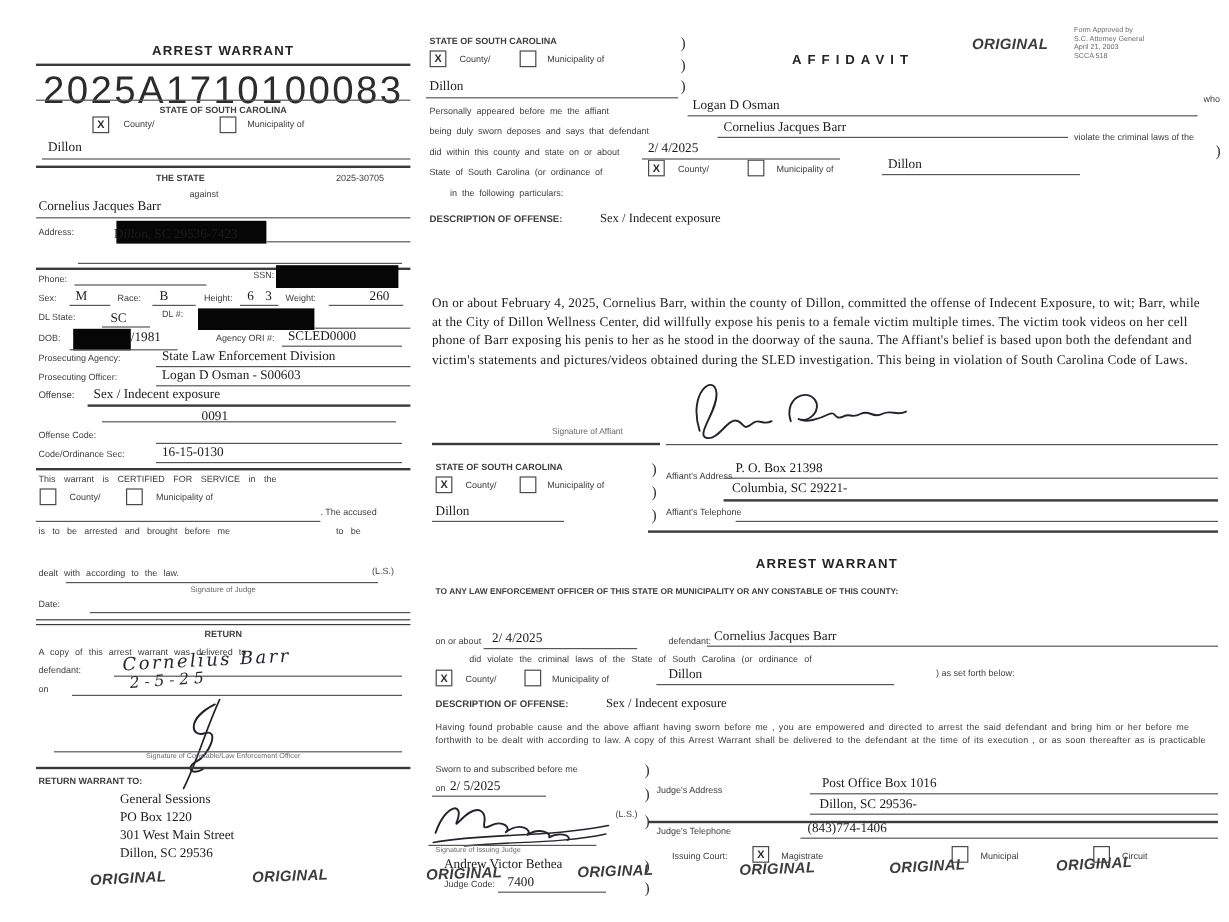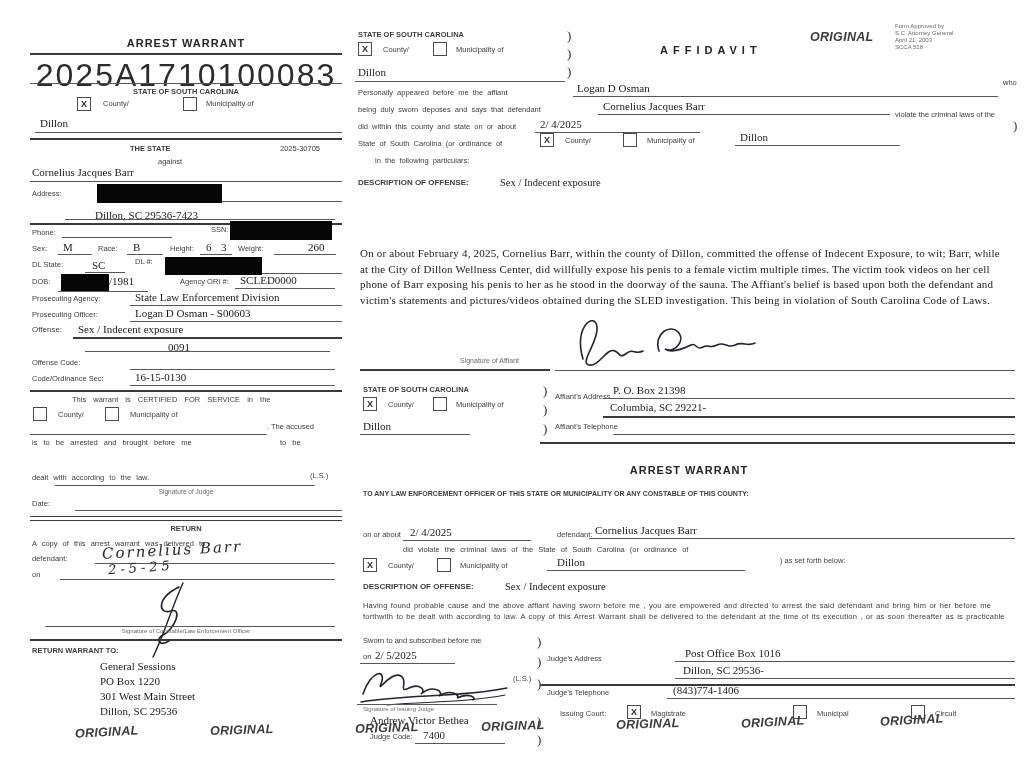--- a/index.html
+++ b/index.html
@@ -46,21 +46,21 @@
   <div class="ln" style="left:5px;top:99px;width:307px;"></div>
   <div class="ln lnh" style="left:0;top:105px;width:312px;"></div>
   <div class="p lbl b" style="left:100px;top:111px;">THE STATE</div>
   <div class="p lbl" style="left:250px;top:111px;">2025-30705</div>
   <div class="p lbl" style="left:128px;top:124px;">against</div>
   <div class="p val v11" style="left:2px;top:133px;">Cornelius Jacques Barr</div>
   <div class="ln" style="left:0;top:148px;width:312px;"></div>
   <div class="p lbl" style="left:2px;top:156px;">Address:</div>
   <div class="redact" style="left:67px;top:151px;width:125px;height:19px;"></div>
   <div class="ln" style="left:192px;top:168px;width:120px;"></div>
-  <div class="p val v11" style="left:65px;top:176px;">Dillon, SC 29536-7423</div>
+  <div class="p val v11" style="left:65px;top:156px;">Dillon, SC 29536-7423</div>
   <div class="ln" style="left:35px;top:186px;width:270px;"></div>
   <div class="ln lnh" style="left:0;top:190px;width:312px;"></div>
   <div class="p lbl" style="left:2px;top:195px;">Phone:</div>
   <div class="ln" style="left:32px;top:204px;width:110px;"></div>
   <div class="p lbl" style="left:181px;top:192px;">SSN:</div>
   <div class="redact" style="left:200px;top:188px;width:102px;height:19px;"></div>
   <div class="p lbl" style="left:2px;top:211px;">Sex:</div>
   <div class="p val v11" style="left:33px;top:208px;">M</div>
   <div class="ln" style="left:28px;top:221px;width:34px;"></div>
   <div class="p lbl" style="left:68px;top:211px;">Race:</div>
@@ -96,21 +96,21 @@
   <div class="p val v11" style="left:48px;top:290px;">Sex / Indecent exposure</div>
   <div class="ln lnh" style="left:43px;top:304px;width:269px;"></div>
   <div class="ln" style="left:55px;top:318px;width:245px;"></div>
   <div class="p lbl" style="left:2px;top:325px;">Offense Code:</div>
   <div class="p val v11" style="left:105px;top:308px;padding-left:33px;">0091</div>
   <div class="ln" style="left:100px;top:336px;width:205px;"></div>
   <div class="p lbl" style="left:2px;top:341px;">Code/Ordinance Sec:</div>
   <div class="p val v11" style="left:105px;top:338px;">16-15-0130</div>
   <div class="ln" style="left:100px;top:352px;width:205px;"></div>
   <div class="ln lnh" style="left:0;top:357px;width:312px;"></div>
-  <div class="p lbl" style="left:2px;top:362px;word-spacing:5px;margin-left:40px;">This warrant is CERTIFIED FOR SERVICE in the</div>
+  <div class="p lbl" style="left:2px;top:362px;word-spacing:5px;">This warrant is CERTIFIED FOR SERVICE in the</div>
   <span class="cb" style="left:3px;top:374px;"></span>
   <div class="p lbl" style="left:28px;top:377px;">County/</div>
   <span class="cb" style="left:75px;top:374px;"></span>
   <div class="p lbl" style="left:100px;top:377px;">Municipality of</div>
   <div class="p lbl" style="left:237px;top:389px;">. The accused</div>
   <div class="ln" style="left:0;top:401px;width:237px;"></div>
   <div class="p lbl" style="left:2px;top:405px;word-spacing:4px;">is to be arrested and brought before me</div>
   <div class="p lbl" style="left:250px;top:405px;word-spacing:4px;">to be</div>
   <div class="p lbl" style="left:2px;top:440px;word-spacing:3px;">dealt with according to the law.</div>
   <div class="p lbl" style="left:280px;top:438px;">(L.S.)</div>
@@ -210,21 +210,21 @@
   <div class="ln lnh" style="left:185px;top:420px;width:475px;"></div>
 
   <div class="p ttl" style="left:0;top:442px;width:668px;">ARREST WARRANT</div>
   <div class="p lbl b" style="left:8px;top:468px;font-size:7px;">TO ANY LAW ENFORCEMENT OFFICER OF THIS STATE OR MUNICIPALITY OR ANY CONSTABLE OF THIS COUNTY:</div>
   <div class="p lbl" style="left:8px;top:508px;">on or about</div>
   <div class="p val v11" style="left:55px;top:504px;">2/ 4/2025</div>
   <div class="ln" style="left:48px;top:518px;width:128px;"></div>
   <div class="p lbl" style="left:202px;top:508px;">defendant:</div>
   <div class="p val v11" style="left:240px;top:502px;">Cornelius Jacques Barr</div>
   <div class="ln" style="left:234px;top:516px;width:426px;"></div>
-  <div class="p lbl" style="left:16px;top:523px;word-spacing:3px;padding-left:32px;">did violate the criminal laws of the State of South Carolina (or ordinance of</div>
+  <div class="p lbl" style="left:4px;top:523px;word-spacing:3px;padding-left:32px;">did violate the criminal laws of the State of South Carolina (or ordinance of</div>
   <span class="cb" style="left:8px;top:536px;"><i>X</i></span>
   <div class="p lbl" style="left:33px;top:539px;">County/</div>
   <span class="cb" style="left:82px;top:536px;"></span>
   <div class="p lbl" style="left:105px;top:539px;">Municipality of</div>
   <div class="p val v11" style="left:202px;top:534px;">Dillon</div>
   <div class="ln" style="left:192px;top:548px;width:198px;"></div>
   <div class="p lbl" style="left:425px;top:534px;">) as set forth below:</div>
   <div class="p lbl b" style="left:8px;top:560px;font-size:8px;">DESCRIPTION OF OFFENSE:</div>
   <div class="p val" style="left:150px;top:559px;">Sex / Indecent exposure</div>
   <div class="p lbl wrap" style="left:8px;top:578px;width:652px;font-size:7.5px;line-height:11px;letter-spacing:.2px;word-spacing:1px;">Having found probable cause and the above affiant having sworn before me , you are empowered and directed to arrest the said defendant and bring him or her before me forthwith to be dealt with according to law. A copy of this Arrest Warrant shall be delivered to the defendant at the time of its execution , or as soon thereafter as is practicable</div>

